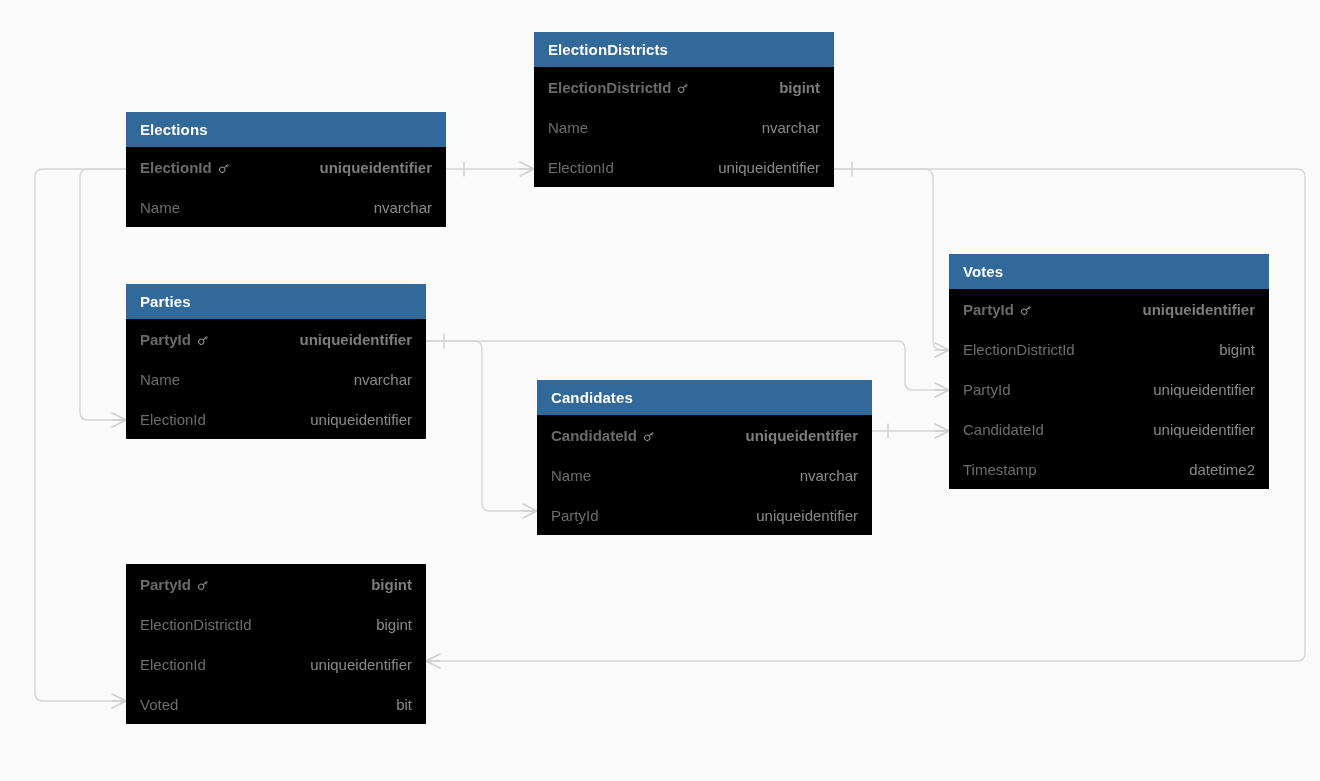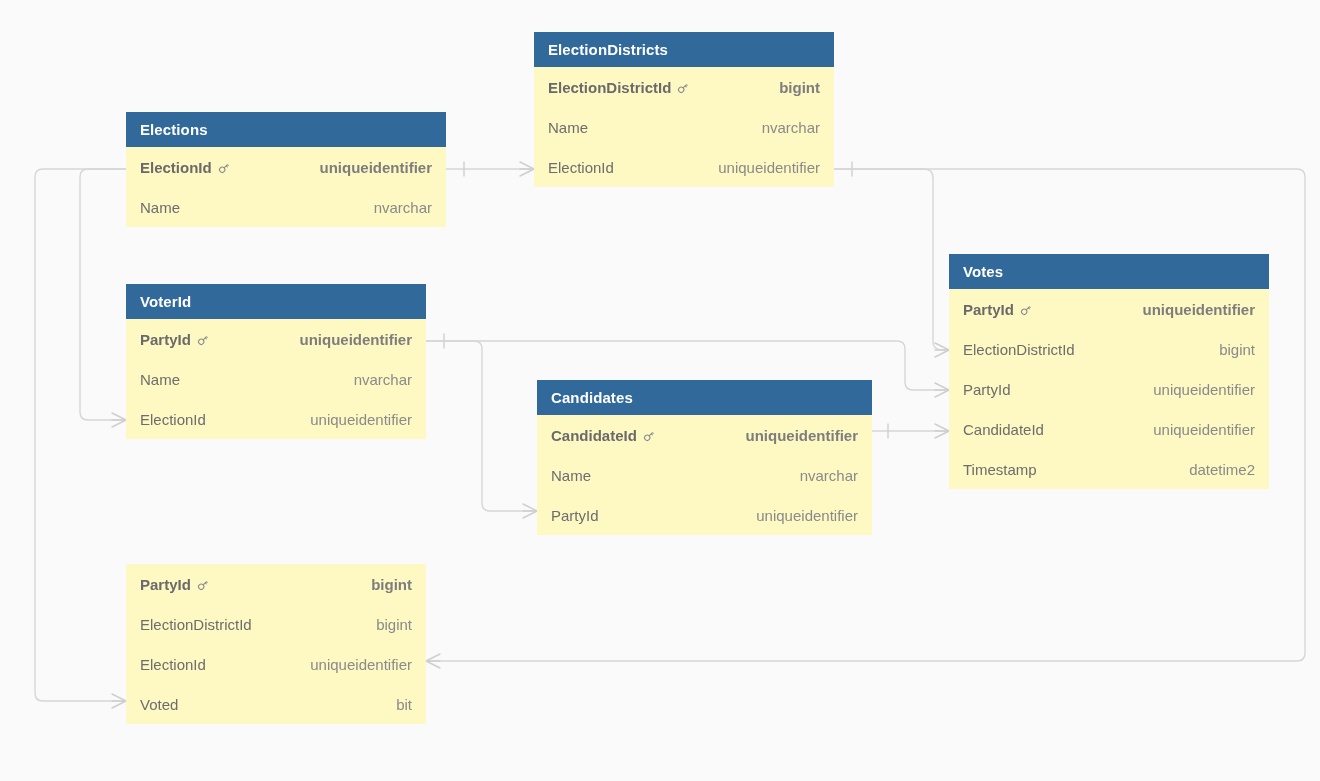--- a/index.html
+++ b/index.html
@@ -38,21 +38,21 @@
     font-weight: bold;
     height: 35px;
     line-height: 35px;
     padding: 0 0 0 14px;
     box-sizing: border-box;
     letter-spacing: 0.1px;
     white-space: nowrap;
     overflow: hidden;
   }
   .table-body {
-    background: #fef9c3;
+    background: #000000;
   }
   .col-row {
     height: 40px;
     display: flex;
     align-items: center;
     padding: 0 14px;
     box-sizing: border-box;
     font-size: 15px;
     color: #6d6d6d;
     white-space: nowrap;
@@ -241,21 +241,21 @@
         </div>
         <div class="col-row">
           <span class="col-name">
             <span>Timestamp</span>
           </span>
           <span class="col-type">datetime2</span>
         </div>
       </div>
     </div>
     <div class="table-node" style="left: 114px; top: 284px; width: 300px;">
-      <div class="table-header">VoterId</div>
+      <div class="table-header">Parties</div>
       <div class="table-body">
         <div class="col-row pk">
           <span class="col-name">
             <span>PartyId</span>
             <span class="key-icon">
               <svg viewBox="0 0 16 16" width="14" height="14" aria-hidden="true">
                 <g transform="rotate(-45 8 8)" fill="none" stroke="#8a8a8a" stroke-width="1.15">
                   <circle cx="5.1" cy="8" r="3.05"></circle>
                   <path d="M8.15 8 L13.6 8"></path>
                   <path d="M11.6 8 L11.6 10.4"></path>

